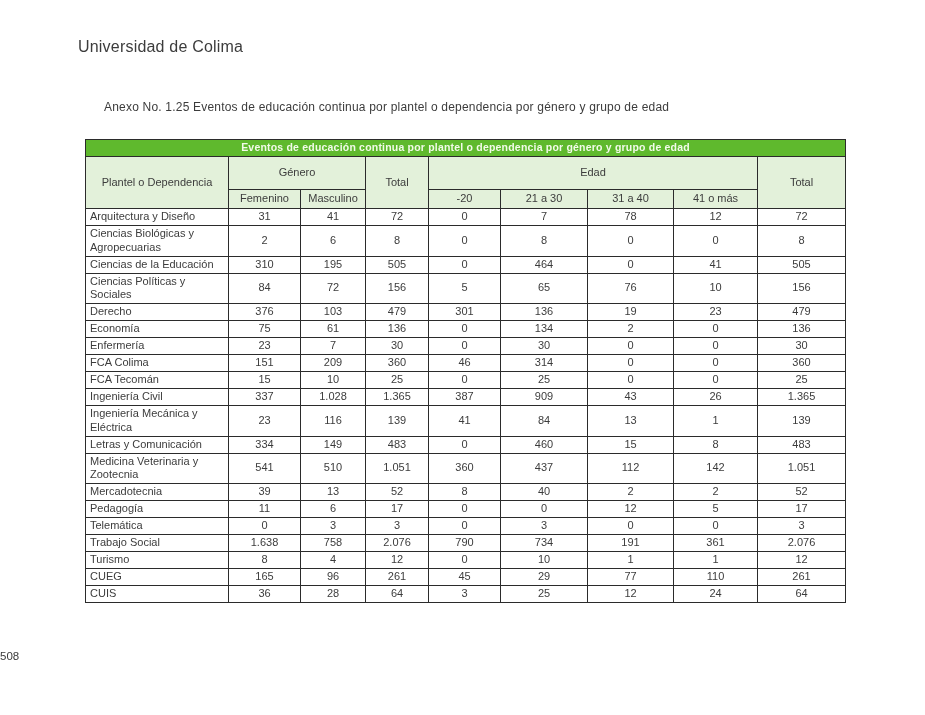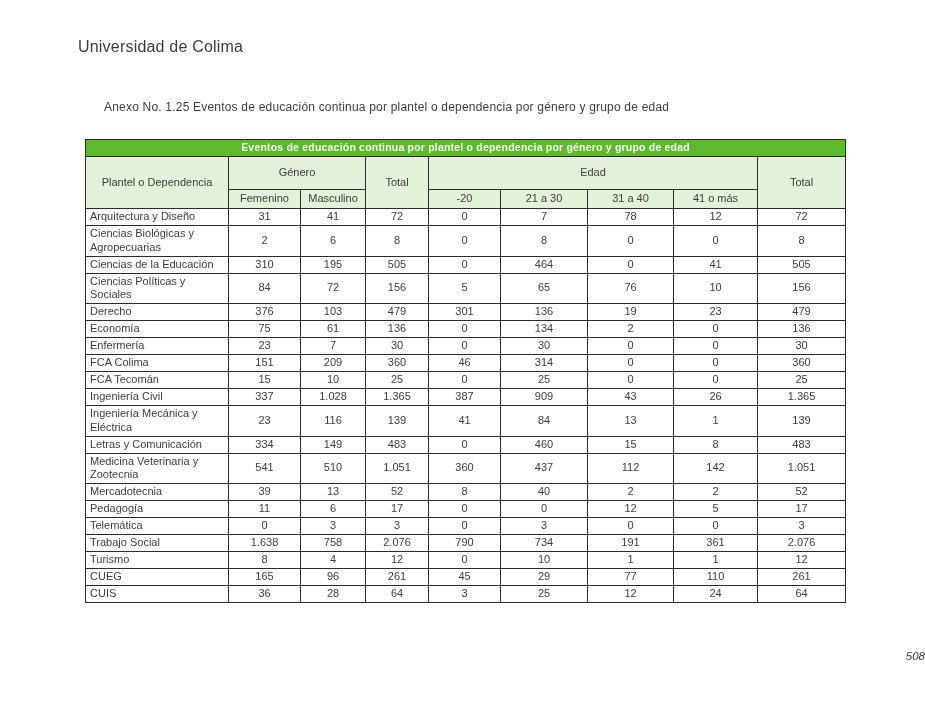--- a/index.html
+++ b/index.html
@@ -51,23 +51,22 @@
   }
   .data-table th.hdr { background: #e3f1da; }
   .data-table tr.hrow1 th { height: 33px; font-size: 11px; }
   .data-table tr.hrow2 th { height: 19px; font-size: 11px; }
   .data-table td { height: 17px; background: #ffffff; }
   .data-table td.label-cell { text-align: left; padding-left: 4px; }
   .page-number {
     position: absolute;
     left: 0; top: 650px;
     width: 925px;
-    text-align: right;
+    text-align: left;
     font-size: 11.5px;
-    font-style: italic;
   }
 </style>
 </head>
 <body>
 
 <div class="institution">Universidad de Colima</div>
 <div class="doc-title">Anexo No. 1.25 Eventos de educación continua por plantel o dependencia por género y grupo de edad</div>
 
 <table class="data-table">
   <colgroup>

